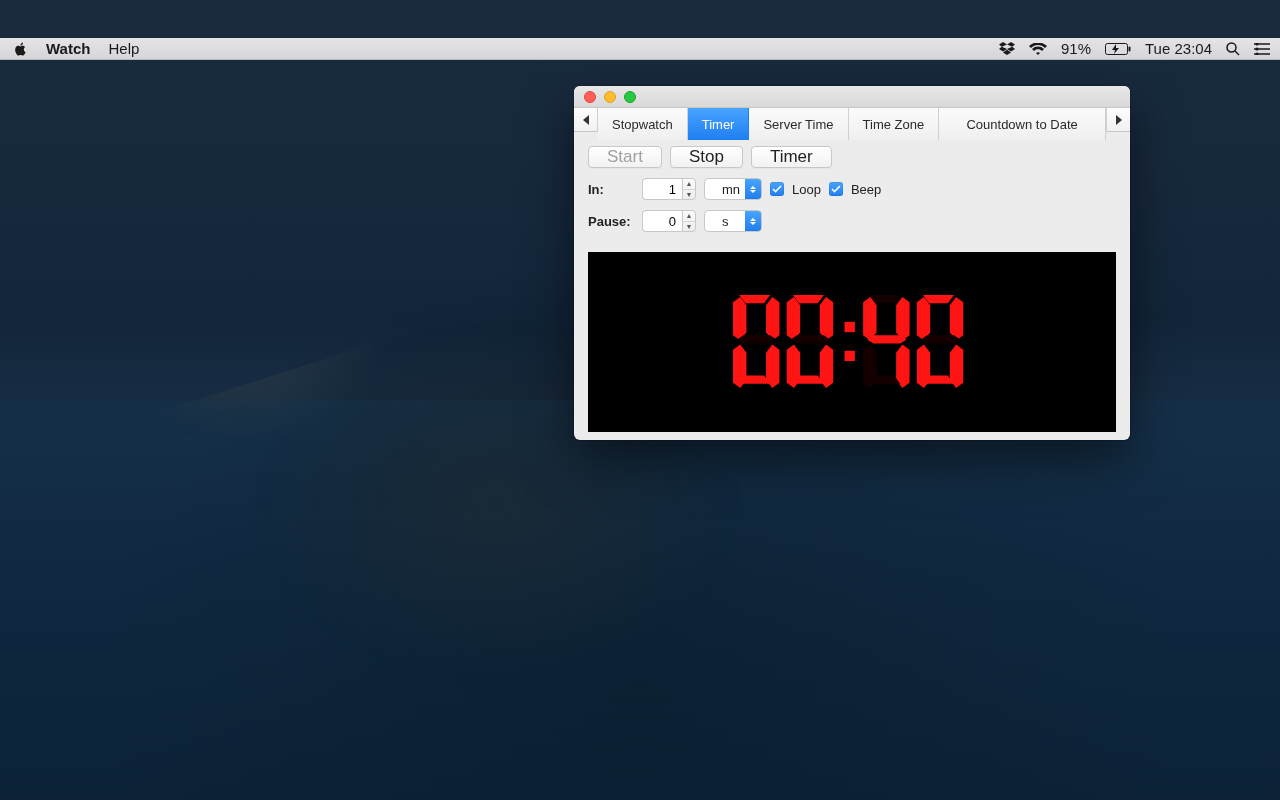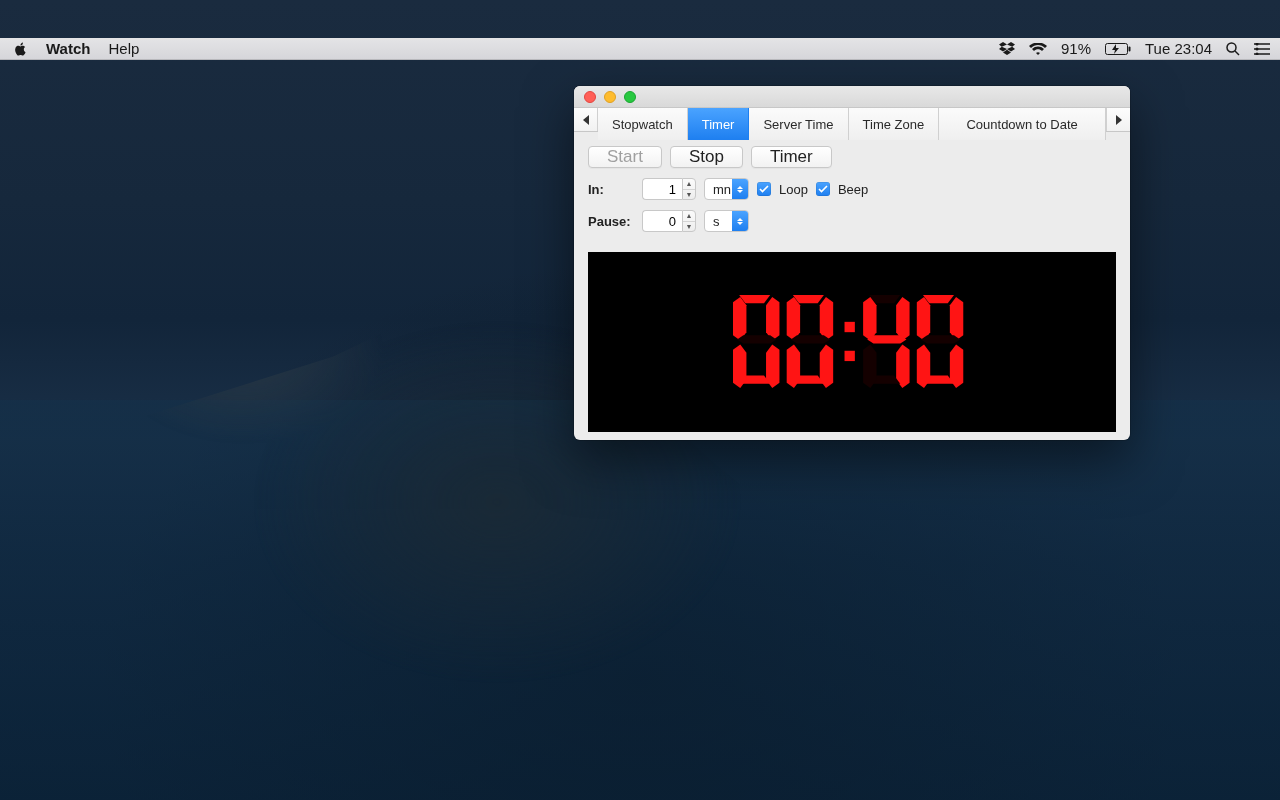--- a/index.html
+++ b/index.html
@@ -110,21 +110,21 @@
     background: linear-gradient(to bottom, #fbfbfb, #ededed);
     display: flex; flex-direction: column;
   }
   .stepper div { flex: 1; display: flex; align-items: center; justify-content: center; font-size: 7px; color: #555; }
   .stepper div:first-child { border-bottom: 1px solid #d4d4d4; }
 
   .select {
     display: flex; align-items: center; height: 22px; border: 1px solid #c8c8c8;
     border-radius: 4px; overflow: hidden; background: #fff;
   }
-  .select .sval { width: 27px; padding: 0 8px; font-size: 13px; }
+  .select .sval { width: 40px; padding: 0 17px; font-size: 13px; }
   .select .scaret {
     width: 16px; height: 100%; background: linear-gradient(to bottom, #4aa3ff, #1e7ff0);
     display: flex; flex-direction: column; align-items: center; justify-content: center; gap: 1px;
   }
   .select .scaret div { width: 0; height: 0; border-left: 3px solid transparent; border-right: 3px solid transparent; }
   .select .scaret .u { border-bottom: 3px solid #fff; }
   .select .scaret .d { border-top: 3px solid #fff; }
 
   .chk {
     width: 14px; height: 14px; border-radius: 3px;

